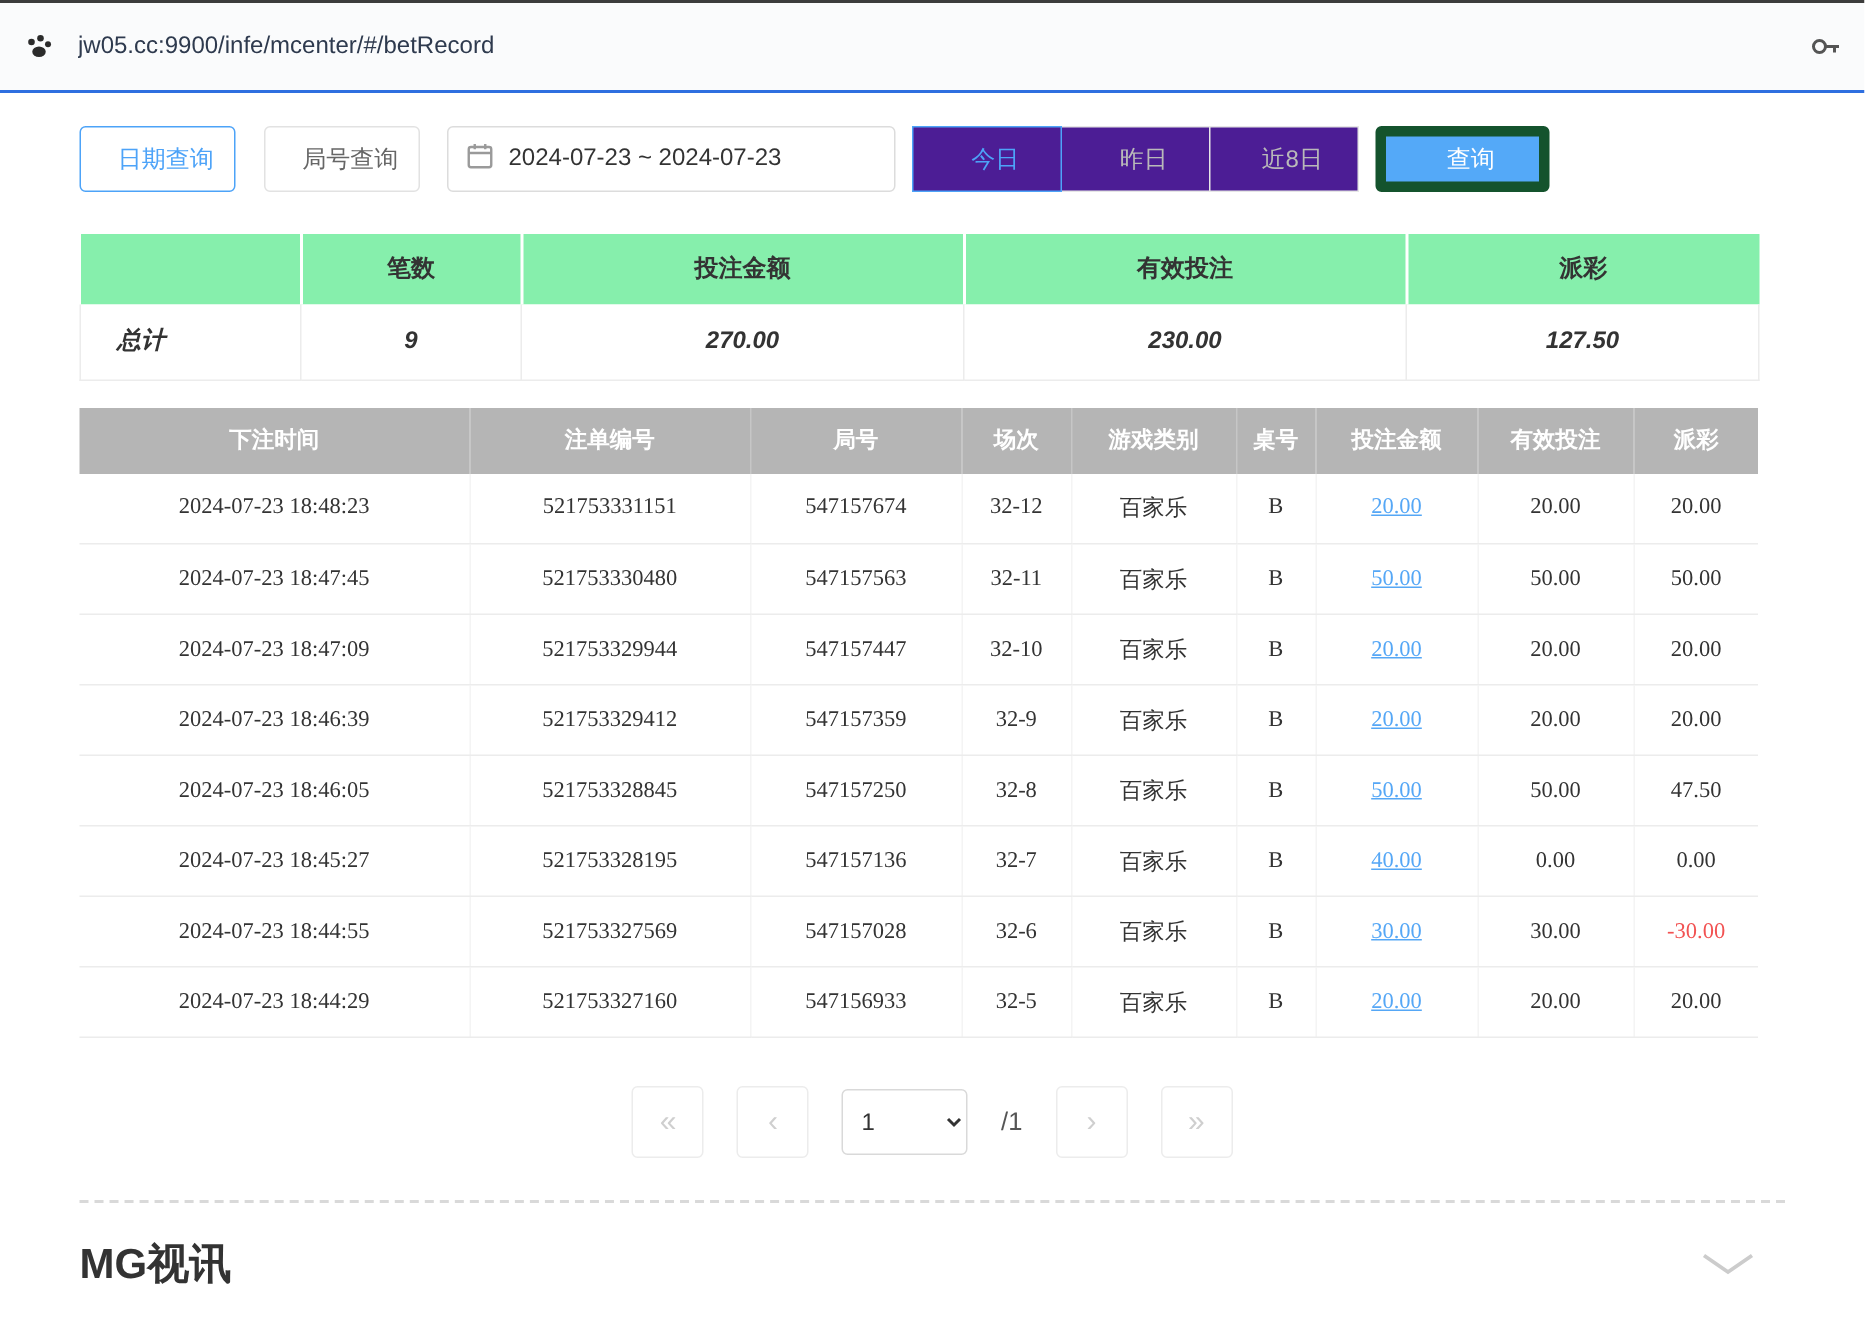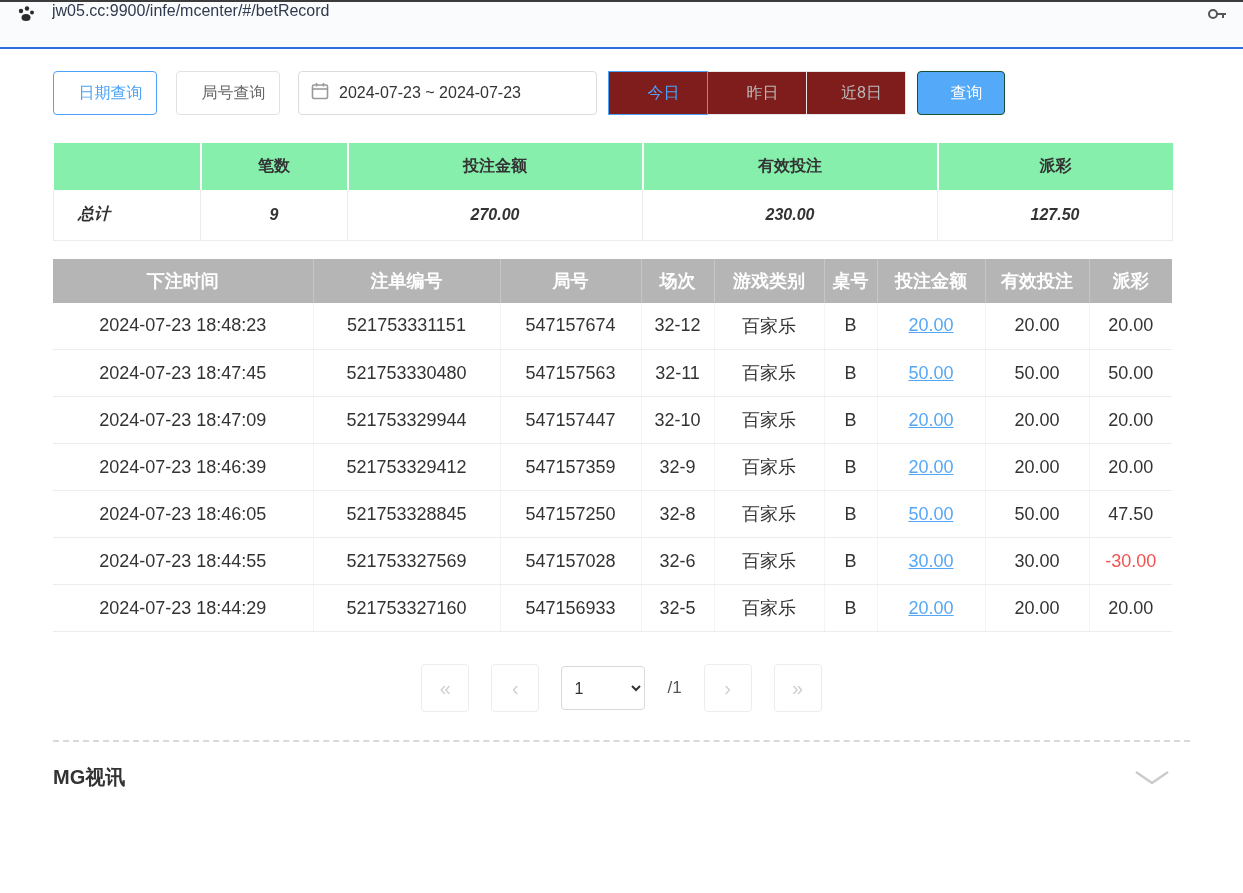--- a/index.html
+++ b/index.html
@@ -1,77 +1,77 @@
 <!DOCTYPE html>
 <html><head>
 <meta charset="utf-8">
 <style>
   * { box-sizing: border-box; margin: 0; padding: 0; }
   html, body { width: 1243px; height: 893px; overflow: hidden; background: #fff;
     font-family: "Liberation Sans", "DejaVu Sans", sans-serif; color: #333; }
 
   
-  .browser-bar { height: 49px; background: #fafbfc; border-top: 2px solid #3c3c3c;
-    border-bottom: 2px solid #2e6fe0; display: flex; padding: 0 14px; }
+  .browser-bar { height: 62px; background: #fafbfc; border-top: 2px solid #3c3c3c;
+    border-bottom: 2px solid #2e6fe0; display: flex; align-items: center; padding: 0 14px; }
   .browser-bar .url-text { margin-left: 14px; font-size: 16px; color: #2e3a4e; flex: 1;
     white-space: nowrap; overflow: hidden; }
   .bar-icon { display: inline-flex; align-items: center; justify-content: center; width: 24px; height: 24px; cursor: pointer; }
 
   
   .content { padding: 0 53px; }
 
   
   .filter-row { margin-top: 22px; display: flex; align-items: center; }
   .btn { height: 44px; background: #fff; font-size: 16px; border-radius: 4px; cursor: pointer;
     font-family: inherit; padding-left: 11px; }
   .btn-outline-blue { width: 104px; border: 1px solid #4da3f8; color: #4da3f8; }
   .btn-outline-gray { width: 104px; border: 1px solid #e2e2e2; color: #666; margin-left: 19px; }
   .date-input { margin-left: 18px; width: 299px; height: 44px; border: 1px solid #dcdcdc;
     border-radius: 4px; display: flex; align-items: center; padding: 0 12px; cursor: pointer; background:#fff; }
   .date-input .date-text { margin-left: 10px; font-size: 16px; color: #333; }
   .quick-group { display: flex; margin-left: 11px; }
-  .btn-quick { width: 100px; border: 1px solid #e6e6e6; color: #b9b9b9; border-radius: 0; margin-left: -1px; background:#7f1d1d; }
+  .btn-quick { width: 100px; border: 1px solid #e6e6e6; color: #b9b9b9; border-radius: 0; margin-left: -1px; background:#4c1d95; }
   .btn-quick.first { margin-left: 0; }
   .btn-quick.active { border-color: #4da3f8; color: #4da3f8; position: relative; z-index: 2; }
-  .btn-solid-blue { width: 88px; margin-left: 11px; background: #54a9f8; border: 1px solid #14532d;
+  .btn-solid-blue { width: 116px; margin-left: 11px; background: #54a9f8; border: 7px solid #14532d;
     color: #fff; }
 
   
   table { border-collapse: collapse; table-layout: fixed; }
   .summary-table { margin-top: 28px; width: 1119px; font-size: 16px; }
   .summary-table thead th { background: #86efac; height: 47px; font-weight: 600; color: #333;
     border-right: 2px solid #fff; text-align: center; }
   .summary-table thead th:last-child { border-right: none; }
   .summary-table tbody td { height: 50px; text-align: center; font-weight: 600; color: #333;
     border: 1px solid #ececec; border-top: none; background: #fff; font-style: italic; }
   .summary-table tbody td:first-child { text-align: left; padding-left: 24px; }
 
   
-  .bet-table { margin-top: 18px; width: 1119px; font-size: 18px; }
+  .bet-table { margin-top: 18px; width: 1119px; font-size: 15px; font-family: Liberation Serif, serif; }
   .bet-table thead th { background: #b5b5b5; color: #fff; font-weight: 700; height: 44px;
     text-align: center; border-right: 1px solid #c6c6c6; }
   .bet-table thead th:last-child { border-right: none; }
   .bet-table tbody td { height: 47px; text-align: center; color: #333;
     border-bottom: 1px solid #ececec; border-right: 1px solid #f4f4f4; background: #fff; }
   .bet-table tbody td:last-child { border-right: none; }
   .amount-link { color: #55a7f6; text-decoration: underline; cursor: pointer; }
   .bet-table td.neg { color: #f25252; }
 
   
   .pagination { margin-top: 32px; display: flex; align-items: center; justify-content: center; gap: 22px; }
   .page-btn { width: 48px; height: 48px; border: 1px solid #ececec; border-radius: 4px;
     background: #fff; color: #cfcfcf; font-size: 20px; cursor: pointer; line-height: 1; }
   .page-select { width: 84px; height: 44px; border: 1px solid #d9d9d9; border-radius: 4px;
     font-size: 16px; color: #333; padding: 0 8px; background: #fff; font-family: inherit; }
   .total-pages { font-size: 17px; color: #555; }
 
   
   .section-divider { margin-top: 28px; border-top: 2px dashed #d9d9d9; }
   .section-header { display: flex; align-items: center; justify-content: space-between; padding-top: 22px; }
-  .section-title { font-size: 20px; font-weight: 700; color: #333; }
+  .section-title { font-size: 28px; font-weight: 700; color: #333; }
   .chevron { display: inline-flex; margin-right: 20px; cursor: pointer; }
 </style>
 </head>
 <body>
 
 <div class="browser-bar">
   <span class="bar-icon">
     <svg width="20" height="20" viewBox="0 0 20 20">
       <circle cx="5" cy="7" r="2.2" fill="#2b2b2b"></circle>
       <circle cx="11" cy="4.5" r="2.2" fill="#2b2b2b"></circle>
@@ -219,20 +219,31 @@
           <td>521753328845</td>
           <td>547157250</td>
           <td>32-8</td>
           <td>百家乐</td>
           <td>B</td>
           <td><span class="amount-link">50.00</span></td>
           <td>50.00</td>
           <td>47.50</td>
         </tr>
         <tr>
+          <td>2024-07-23 18:45:27</td>
+          <td>521753328195</td>
+          <td>547157136</td>
+          <td>32-7</td>
+          <td>百家乐</td>
+          <td>B</td>
+          <td><span class="amount-link">40.00</span></td>
+          <td>0.00</td>
+          <td>0.00</td>
+        </tr>
+        <tr>
           <td>2024-07-23 18:44:55</td>
           <td>521753327569</td>
           <td>547157028</td>
           <td>32-6</td>
           <td>百家乐</td>
           <td>B</td>
           <td><span class="amount-link">30.00</span></td>
           <td>30.00</td>
           <td class="neg">-30.00</td>
         </tr>

